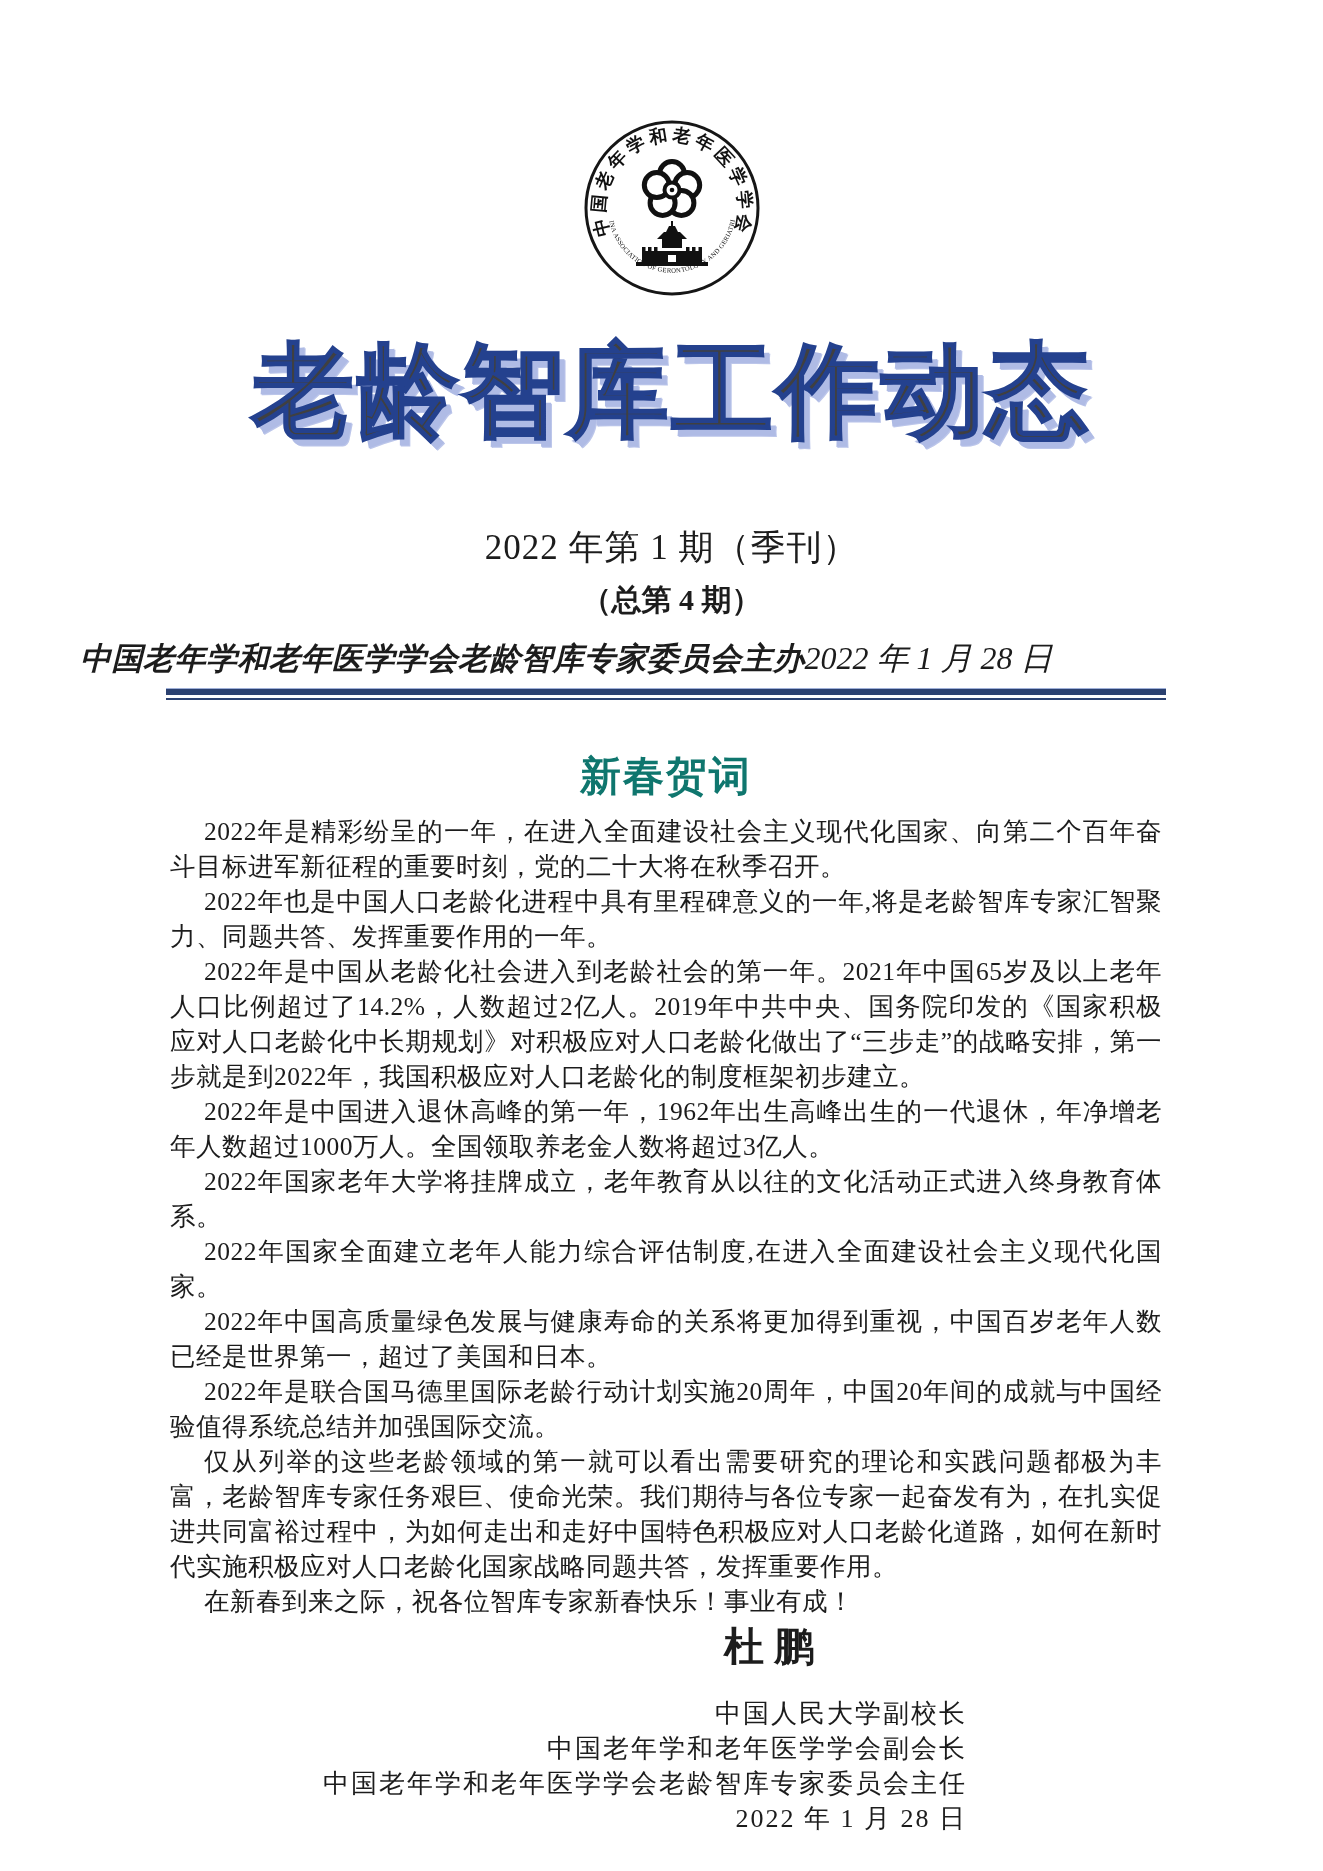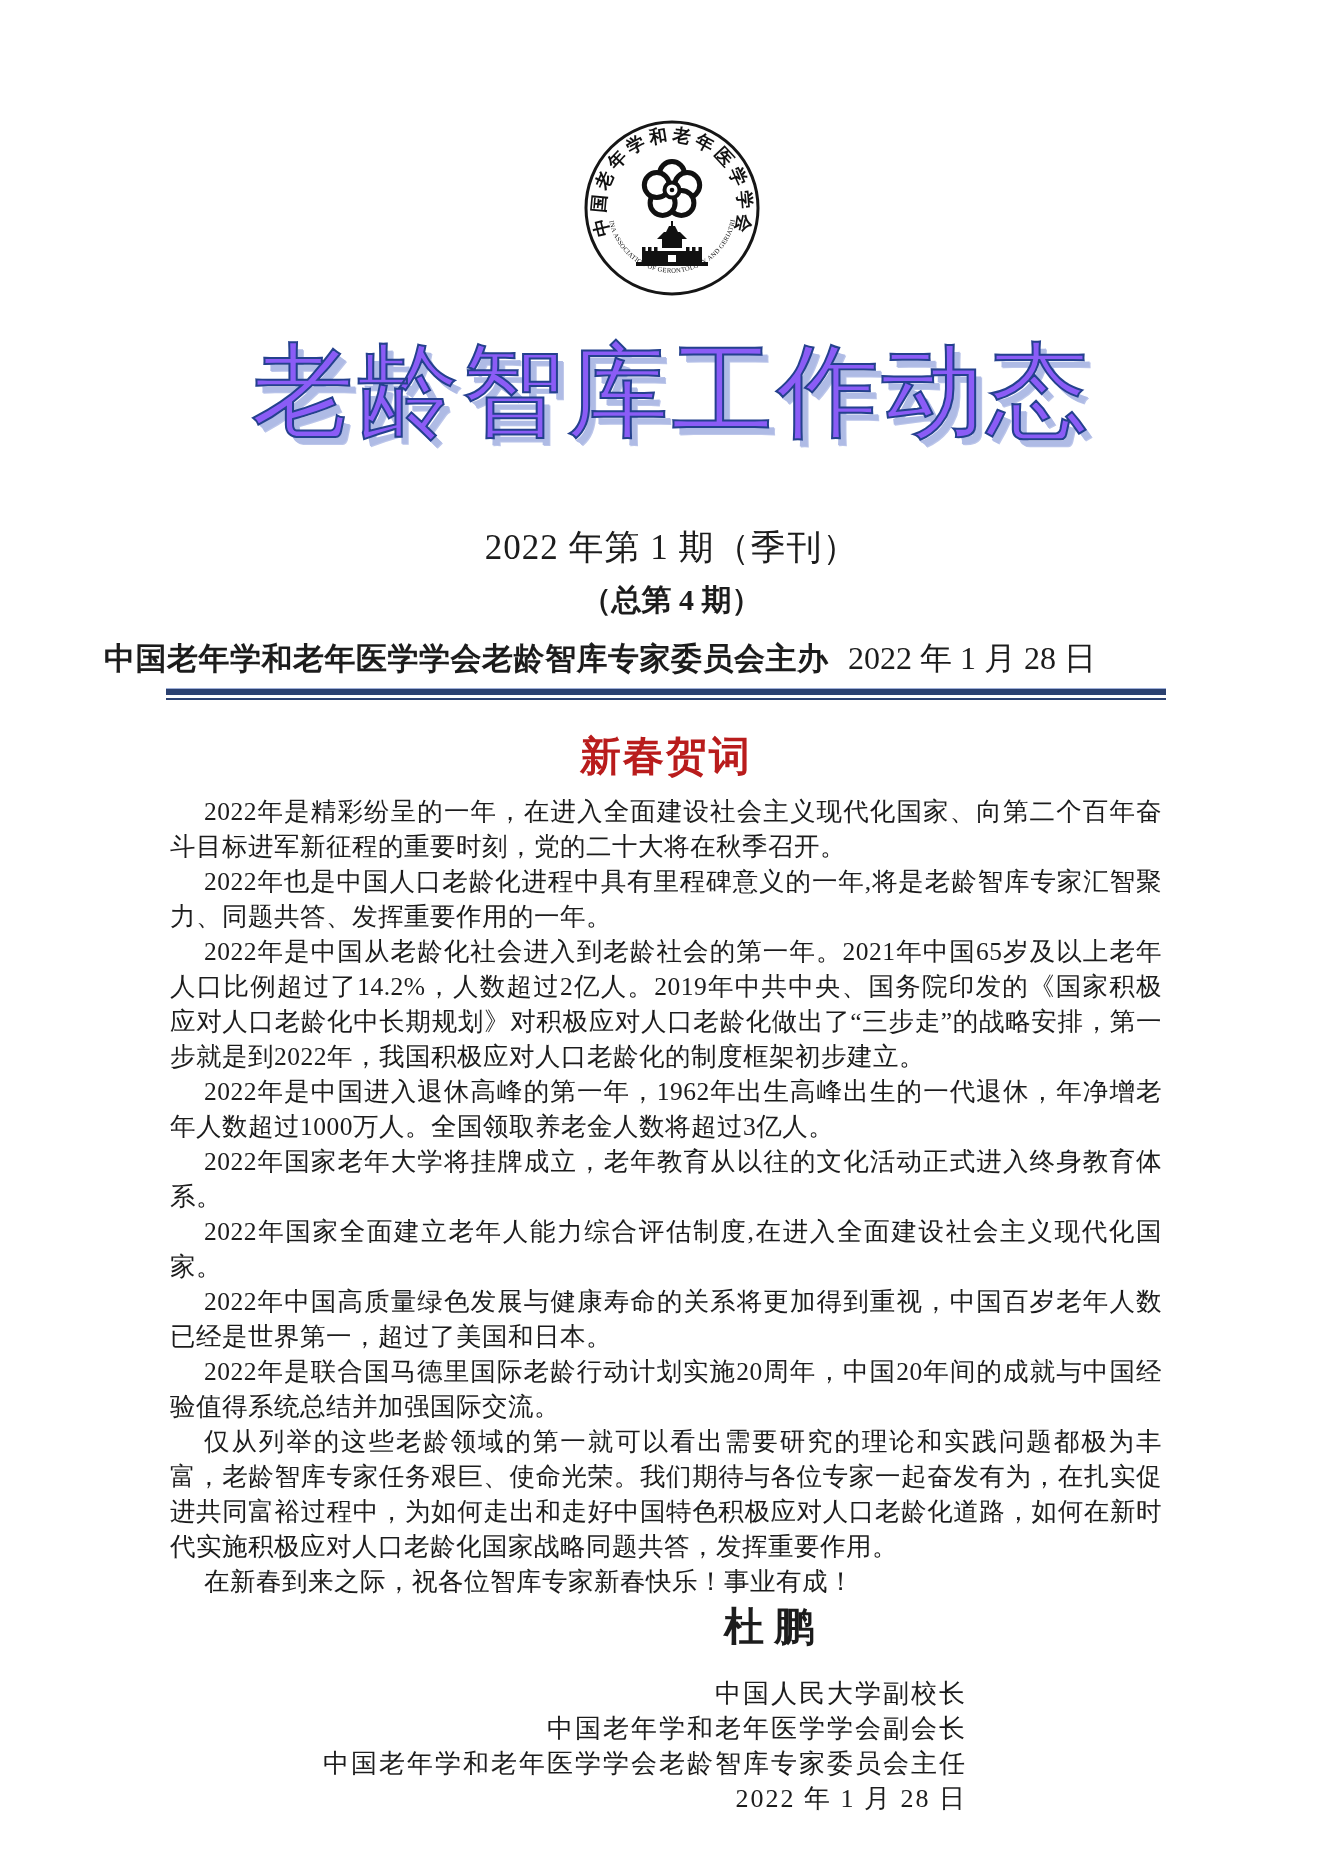--- a/index.html
+++ b/index.html
@@ -9,59 +9,59 @@
     background:#ffffff;
     font-family:"Liberation Serif", serif;
     color:#1c1c1c;
     overflow:hidden;
   }
   .masthead{ text-align:center; padding-top:118px; padding-left:20px; }
   .logo{ display:inline-block; }
   .main-title{
     margin-top:20px;
     font-family:"DejaVu Sans", sans-serif;
-    font-weight:400;
+    font-weight:700;
     font-size:102px;
     line-height:1.35;
     letter-spacing:3px;
-    color:#8b5cf6;
+    color:#404040;
     -webkit-text-stroke:2px #24418E;
     text-shadow:6px 7px 0 #AFBBE5, 7px 8px 0 #BCC6EA;
     white-space:nowrap;
   }
   .issue-line{
     margin-top:66px;
     font-size:35px; line-height:44px;
     letter-spacing:1px;
     text-align:center;
   }
   .volume-line{
     margin-top:9px;
     font-size:30px; line-height:42px;
     font-weight:bold;
   }
   .pub-row{
-    margin:16px auto 0 104px;
+    margin:16px auto 0 80px;
     width:992px;
-    display:flex; justify-content:space-between; align-items:baseline;
-    font-size:31px; line-height:42px;
+    display:flex; justify-content:flex-start; align-items:baseline;
+    font-size:31px; line-height:42px;font-style:italic;
   }
   .publisher{ font-weight:600; letter-spacing:0.5px; }
   .pub-date{ font-size:32px; }
   .double-rule{ width:1000px; margin:8px 0 0 166px; }
   .rule-thick{ height:6px; background:#2B4170; border-top:1px solid #9FB0D8; }
   .rule-thin{ height:2px; background:#2B4170; margin-top:3px; }
   .article{ width:992px; margin:0 0 0 170px; }
   .article h1{
-    margin:28px 0 0 0;
+    margin:48px 0 0 0;
     text-align:center;
     font-family:"Liberation Sans", sans-serif;
     font-weight:bold;
     font-size:41px; line-height:56px;
-    color:#b91c1c;
+    color:#0f766e;
     letter-spacing:2px;
   }
   .body-text{ margin-top:10px; }
   .body-text p{
     margin:0;
     font-size:25.5px;
     line-height:35px;
     text-align:justify;
     text-justify:inter-ideograph;
     text-indent:34px;

